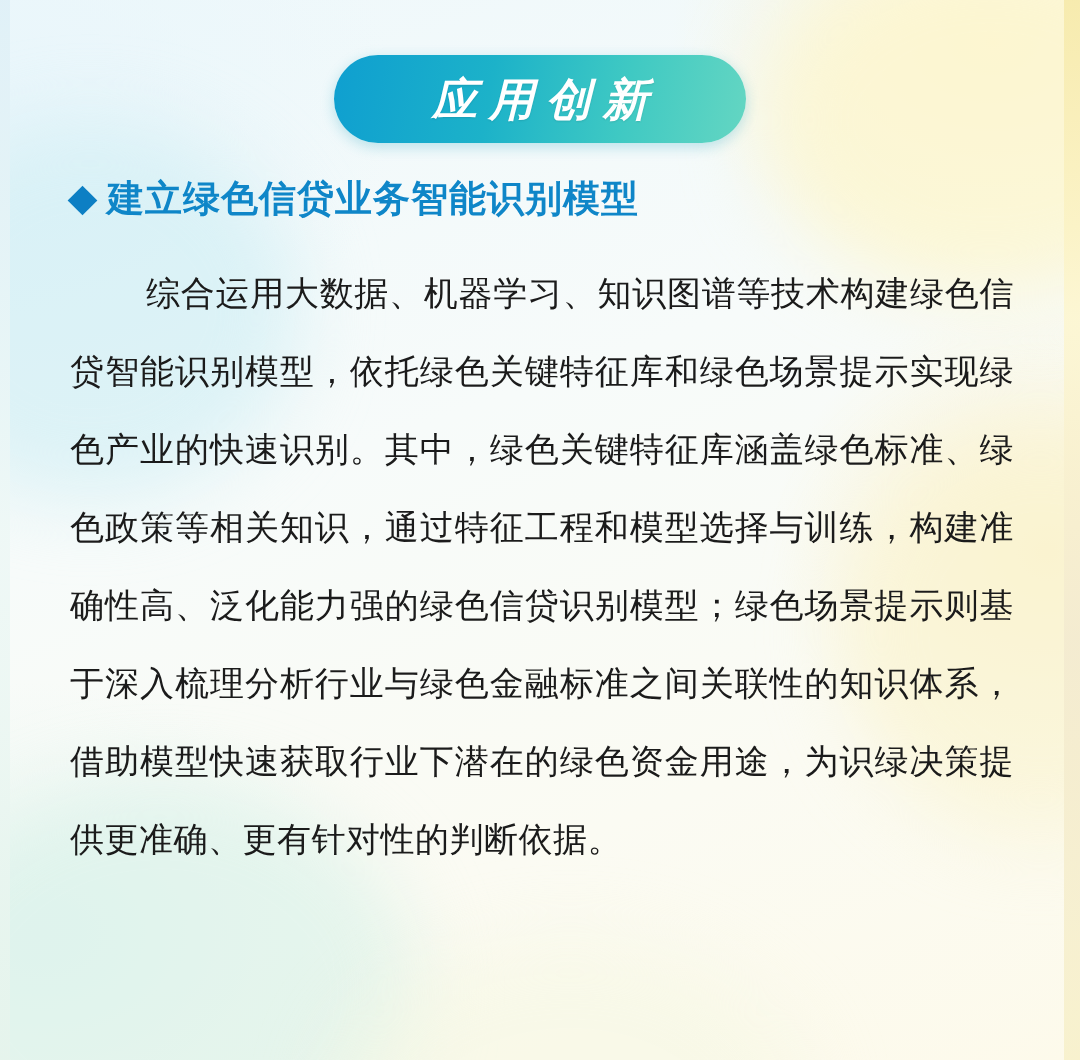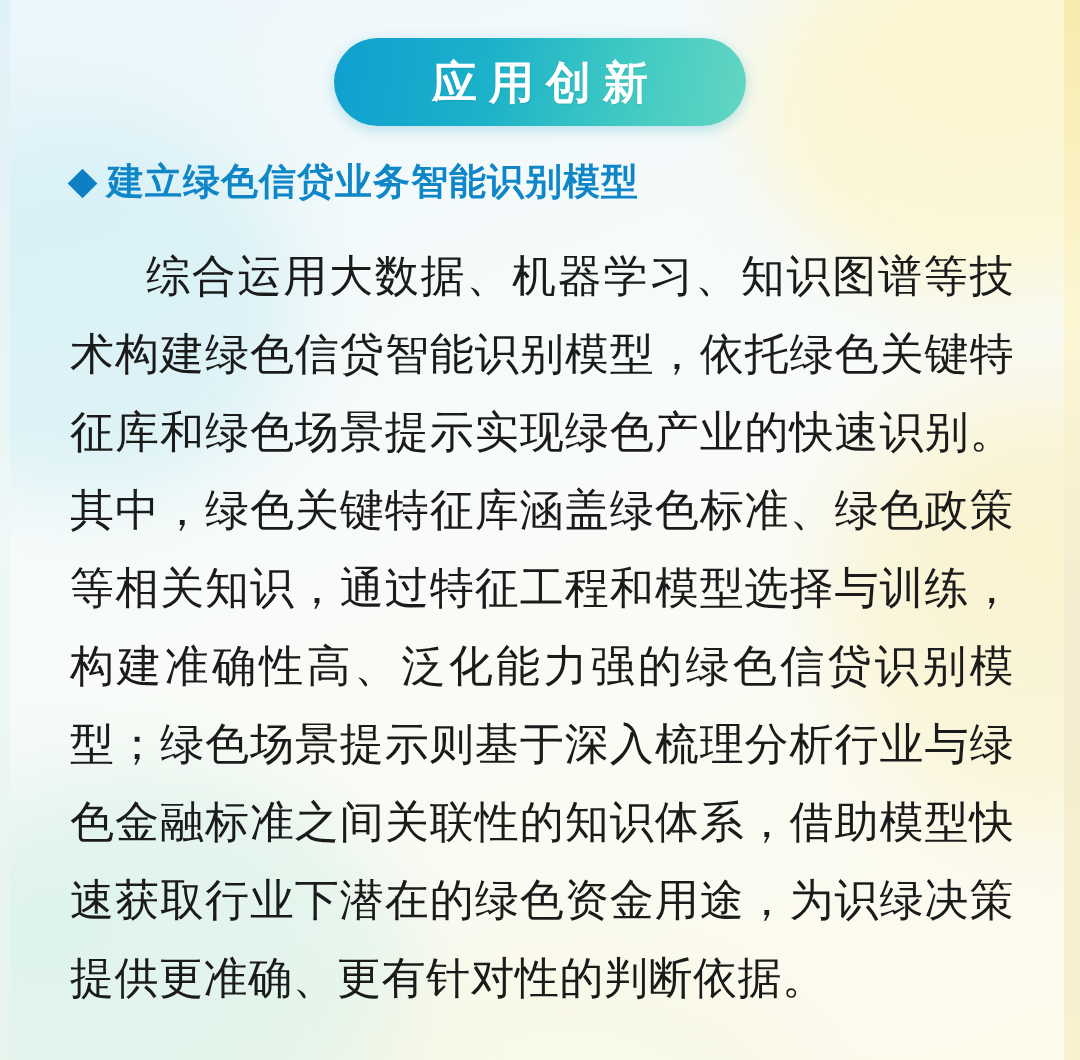--- a/index.html
+++ b/index.html
@@ -58,21 +58,22 @@
   .content {
     position: relative;
     z-index: 3;
     padding: 0 60px;
   }
 
   
   .pill-wrap {
     display: flex;
     justify-content: center;
-    padding-top: 38px;
+    padding-top: 55px;
+    font-style: italic;
   }
   .pill {
     width: 412px;
     height: 88px;
     border-radius: 44px;
     background: linear-gradient(100deg, #0f9fd0 0%, #1cb2c9 38%, #3fc9c3 70%, #64d6c2 100%);
     box-shadow: 0 4px 14px rgba(30,160,190,0.28);
     display: flex;
     align-items: center;
     justify-content: center;
@@ -110,21 +111,21 @@
     color: #0f86c8;
     letter-spacing: 1px;
     line-height: 1.1;
     white-space: nowrap;
   }
 
   
   .body-text {
     margin-top: 34px;
     padding: 0 6px 0 10px;
-    font-size: 44px;
+    font-size: 34px;
     line-height: 78px;
     color: #1b1b1b;
     text-indent: 76px;
     text-align: justify;
     text-justify: inter-ideograph;
     letter-spacing: 0.5px;
     font-family: "DejaVu Sans", "Liberation Sans", sans-serif;
   }
 </style>
 </head>

